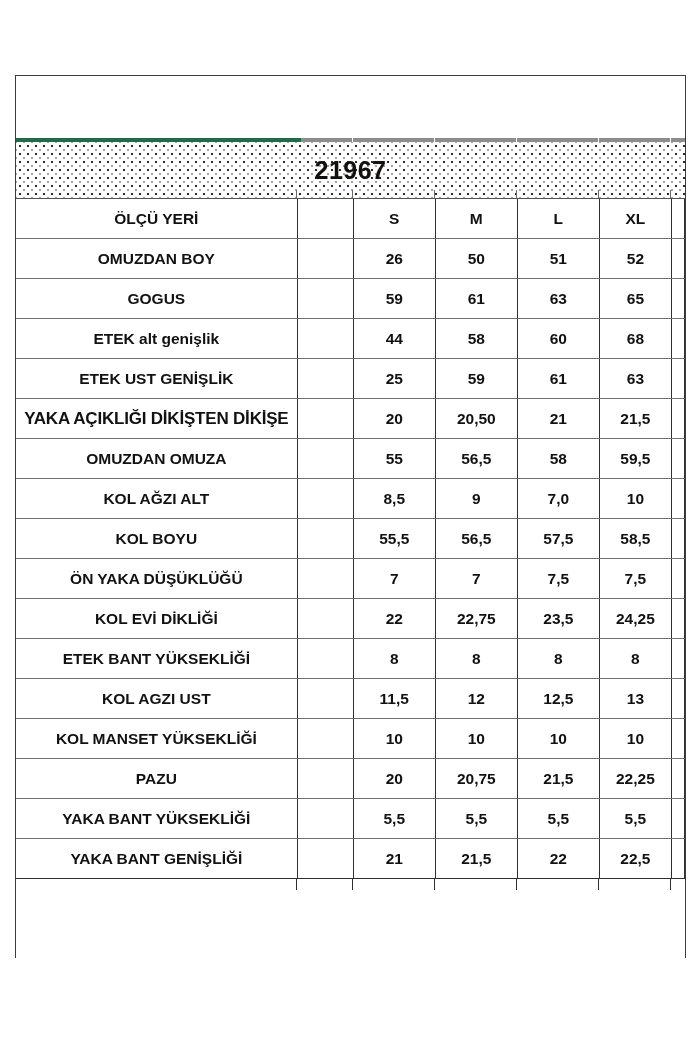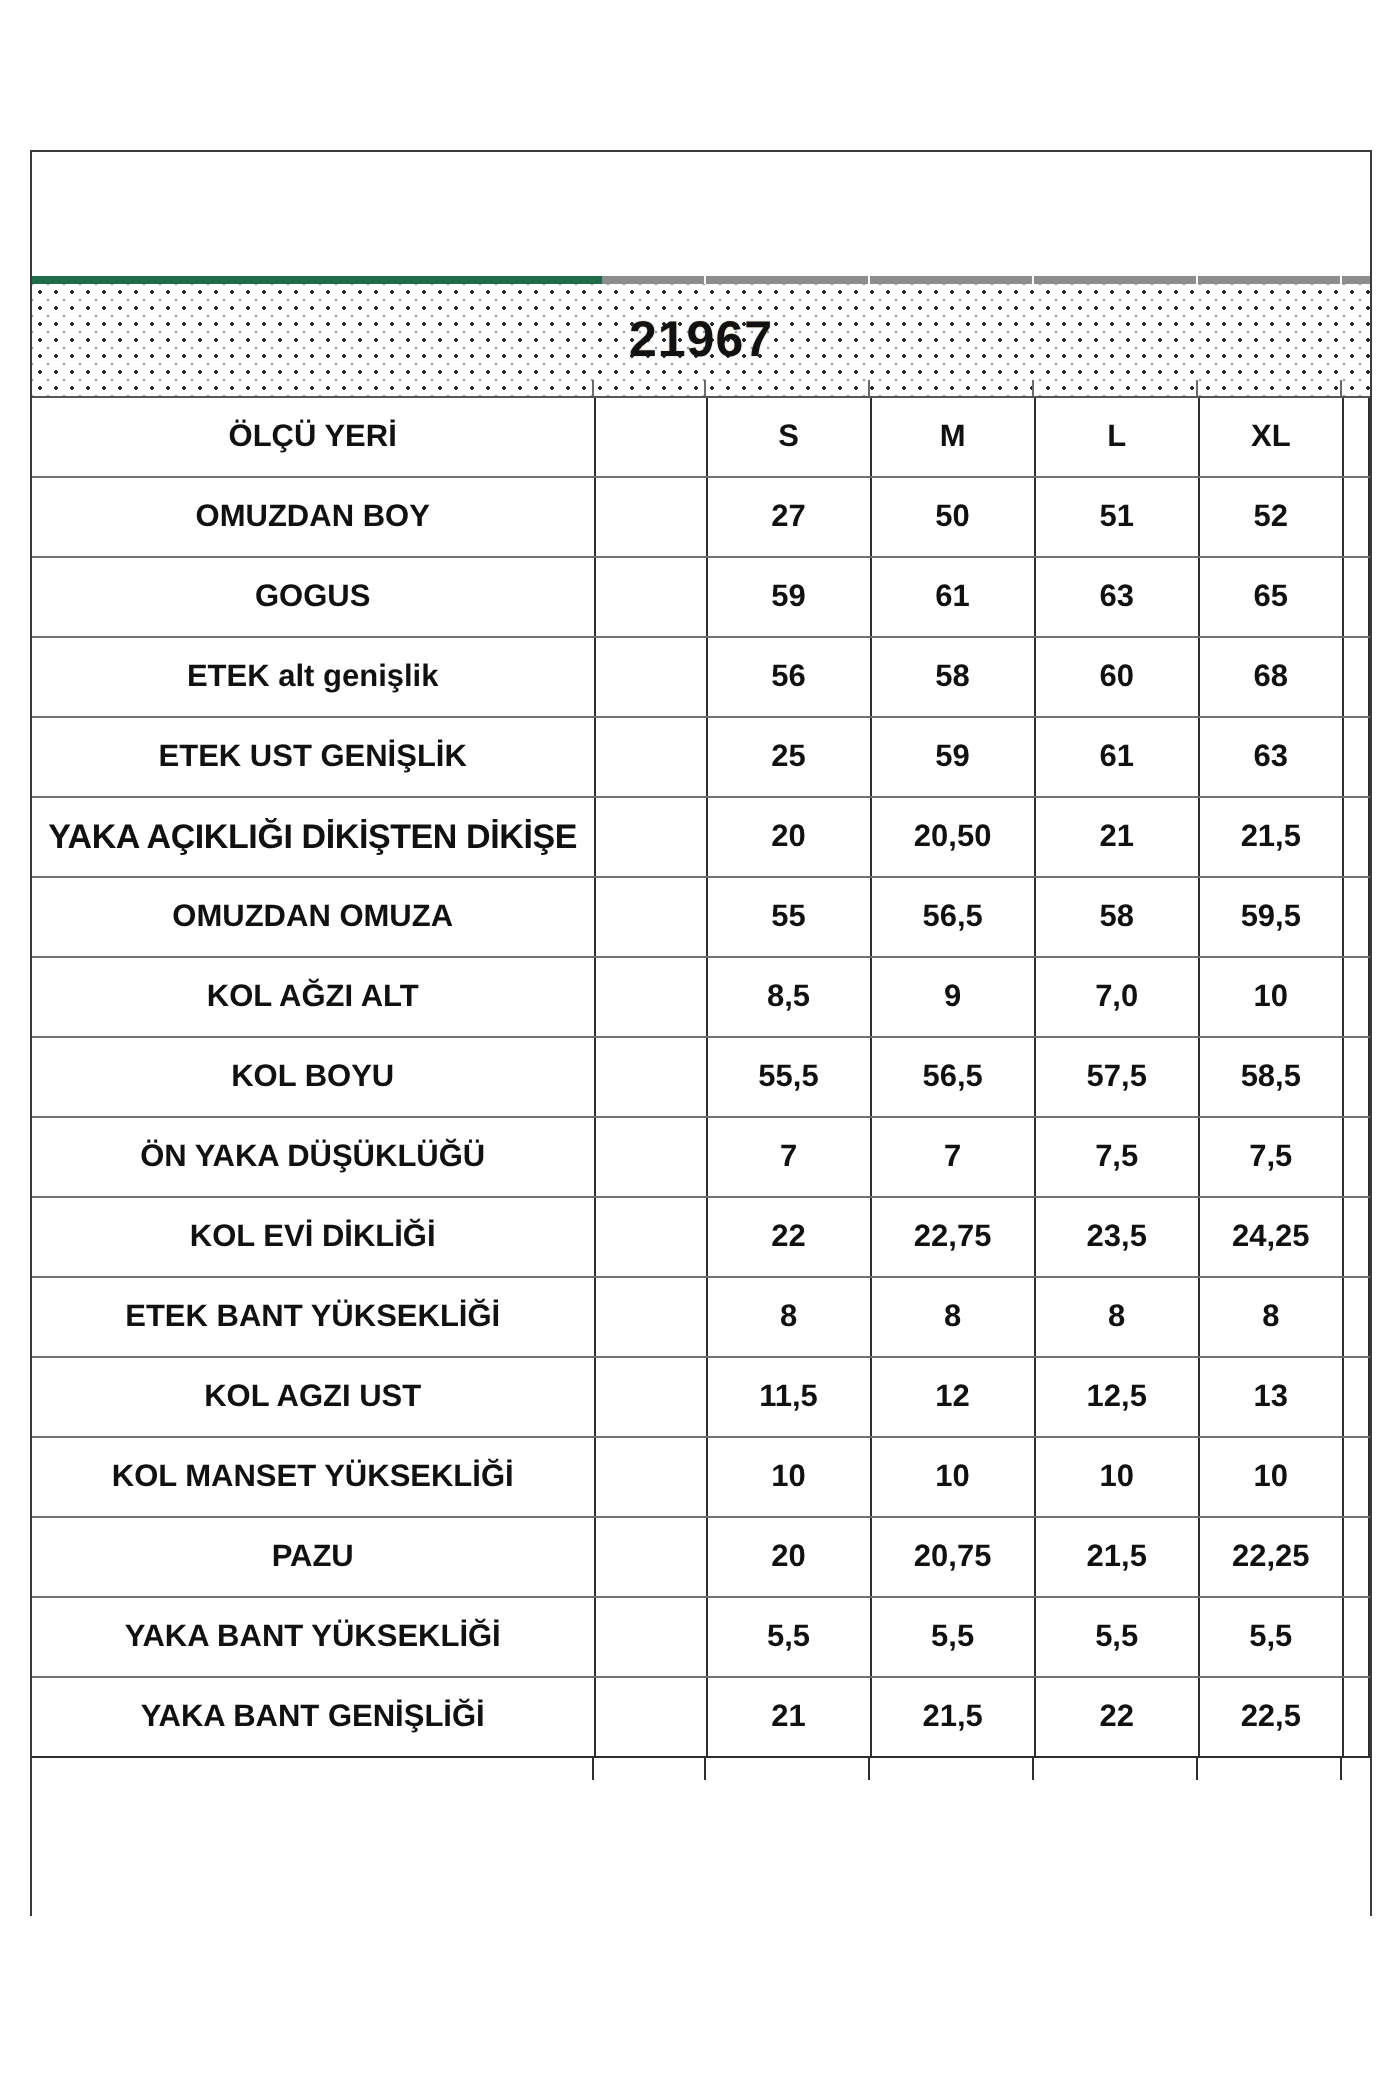--- a/index.html
+++ b/index.html
@@ -156,41 +156,41 @@
           <td class="hd">S</td>
           <td class="hd">M</td>
           <td class="hd">L</td>
           <td class="hd">XL</td>
           <td class="edge"></td>
         </tr>
 
         <tr>
           <td class="lbl">OMUZDAN BOY</td>
           <td class="gap"></td>
-          <td>27</td>
+          <td>26</td>
           <td>50</td>
           <td>51</td>
           <td>52</td>
           <td class="edge"></td>
         </tr>
 
         <tr>
           <td class="lbl">GOGUS</td>
           <td class="gap"></td>
           <td>59</td>
           <td>61</td>
           <td>63</td>
           <td>65</td>
           <td class="edge"></td>
         </tr>
 
         <tr>
           <td class="lbl">ETEK alt genişlik</td>
           <td class="gap"></td>
-          <td>56</td>
+          <td>44</td>
           <td>58</td>
           <td>60</td>
           <td>68</td>
           <td class="edge"></td>
         </tr>
 
         <tr>
           <td class="lbl">ETEK UST GENİŞLİK</td>
           <td class="gap"></td>
           <td>25</td>

